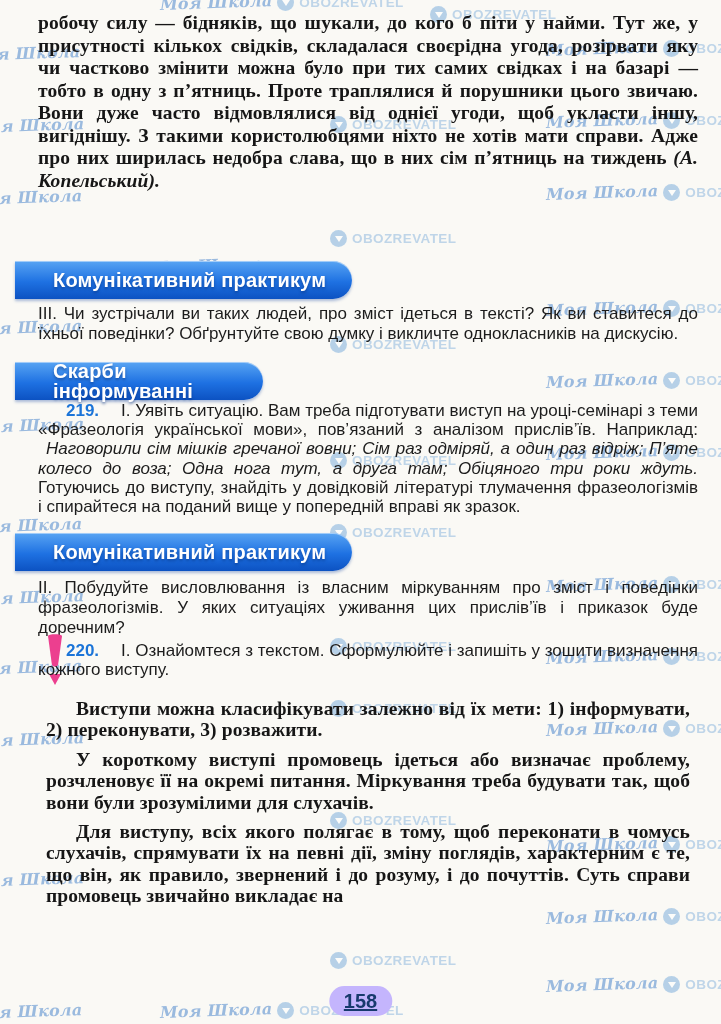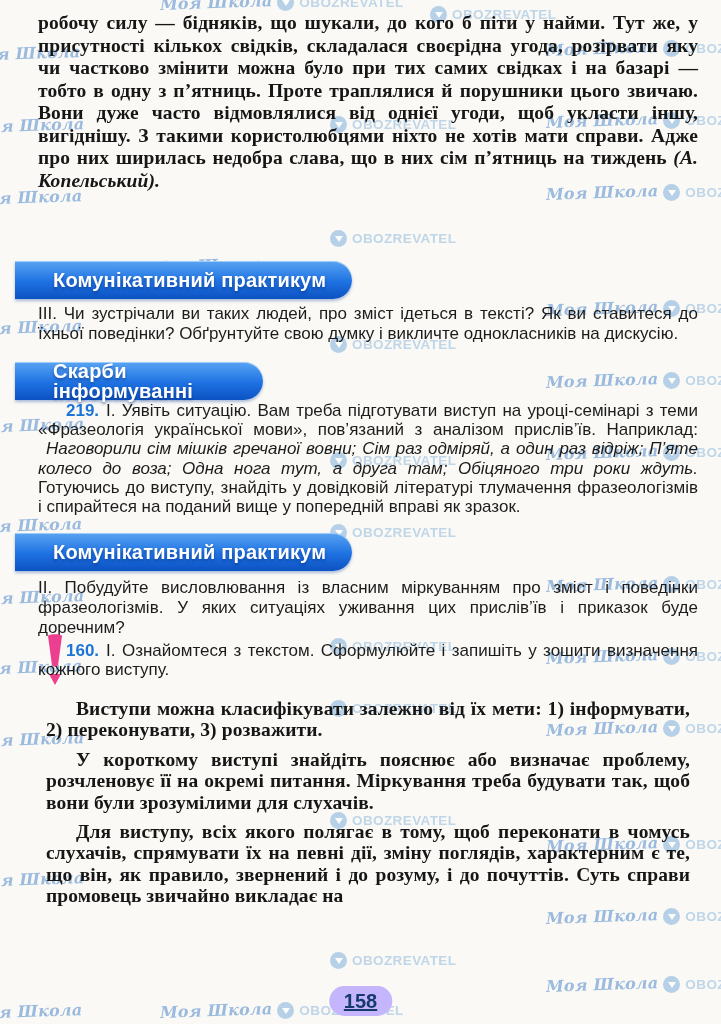--- a/index.html
+++ b/index.html
@@ -32,21 +32,21 @@
     font:700 19.5px/21.4px "Liberation Serif","DejaVu Serif",serif;
     color:var(--ink);text-align:justify;letter-spacing:.1px;
   }
   .author{font-style:italic;}
   .sans{
     position:absolute;left:38px;width:660px;margin:0;
     font:400 17px/20px "Liberation Sans","DejaVu Sans",sans-serif;
     color:#1c1c1c;text-align:justify;
   }
   .ex{line-height:19.2px;text-indent:28px;}
-  .num{color:var(--numblue);font-weight:700;padding-right:7px;}
+  .num{color:var(--numblue);font-weight:700;padding-right:22px;}
   .ital{font-style:italic;margin-left:8px;}
   
   .pill{
     position:absolute;left:0;height:38px;box-sizing:border-box;
     border-radius:0 19px 19px 0;
     background:linear-gradient(180deg,#58a4f3 0%,#1e71e2 55%,#0c52c2 100%);
     box-shadow:0 2px 3px rgba(20,70,160,.35), inset 0 1px 0 rgba(255,255,255,.45);
     display:flex;align-items:center;padding-left:38px;
     color:#fff;font:700 20px/1 "Liberation Sans","DejaVu Sans",sans-serif;
     text-shadow:0 2px 3px rgba(8,48,120,.55);
@@ -237,25 +237,25 @@
       <span>Комунікативний практикум</span>
     </div>
 
     <p class="sans" style="top:578px">II. Побудуйте висловлювання із власним міркуванням про зміст і поведінки фразеологізмів. У яких ситуаціях уживання цих прислів’їв і приказок буде доречним?</p>
 
     <svg class="attn" viewBox="0 0 22 54" aria-hidden="true">
       <path d="M4 2 C4 -0.5 18 -0.5 18 2 L14.2 30 C13.7 33.5 8.3 33.5 7.8 30 Z" fill="#ec3f8f"></path>
       <path d="M5 40 L17 40 L11 51 Z" fill="#ec3f8f"></path>
     </svg>
 
-    <p class="sans ex" style="top:641px"><b class="num">160.</b><span>I. Ознайомтеся з текстом. Сформулюйте і запишіть у зошити визначення кожного виступу.</span></p>
+    <p class="sans ex" style="top:641px"><b class="num">220.</b><span>I. Ознайомтеся з текстом. Сформулюйте і запишіть у зошити визначення кожного виступу.</span></p>
 
     <div class="serif-block" style="top:690px">
       <p>Виступи можна класифікувати залежно від їх мети: 1) інформувати, 2) переконувати, 3) розважити.</p>
-      <p>У короткому виступі знайдіть пояснює або визначає проблему, розчленовує її на окремі питання. Міркування треба будувати так, щоб вони були зрозумілими для слухачів.</p>
+      <p>У короткому виступі промовець ідеться або визначає проблему, розчленовує її на окремі питання. Міркування треба будувати так, щоб вони були зрозумілими для слухачів.</p>
       <p>Для виступу, всіх якого полягає в тому, щоб переконати в чомусь слухачів, спрямувати їх на певні дії, зміну поглядів, характерним є те, що він, як правило, звернений і до розуму, і до почуттів. Суть справи промовець звичайно викладає на</p>
     </div>
 
     <div class="pagenum">
       <span>158</span>
     </div>
 
   </div>
 </div>
 

